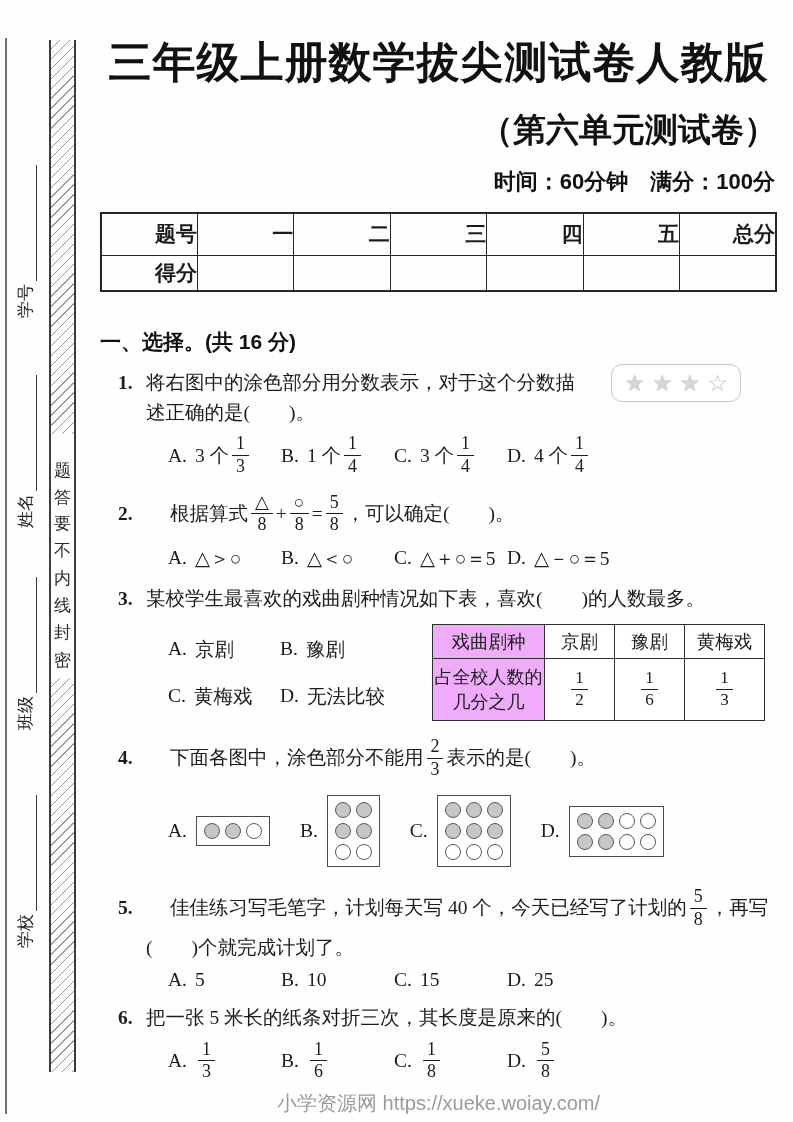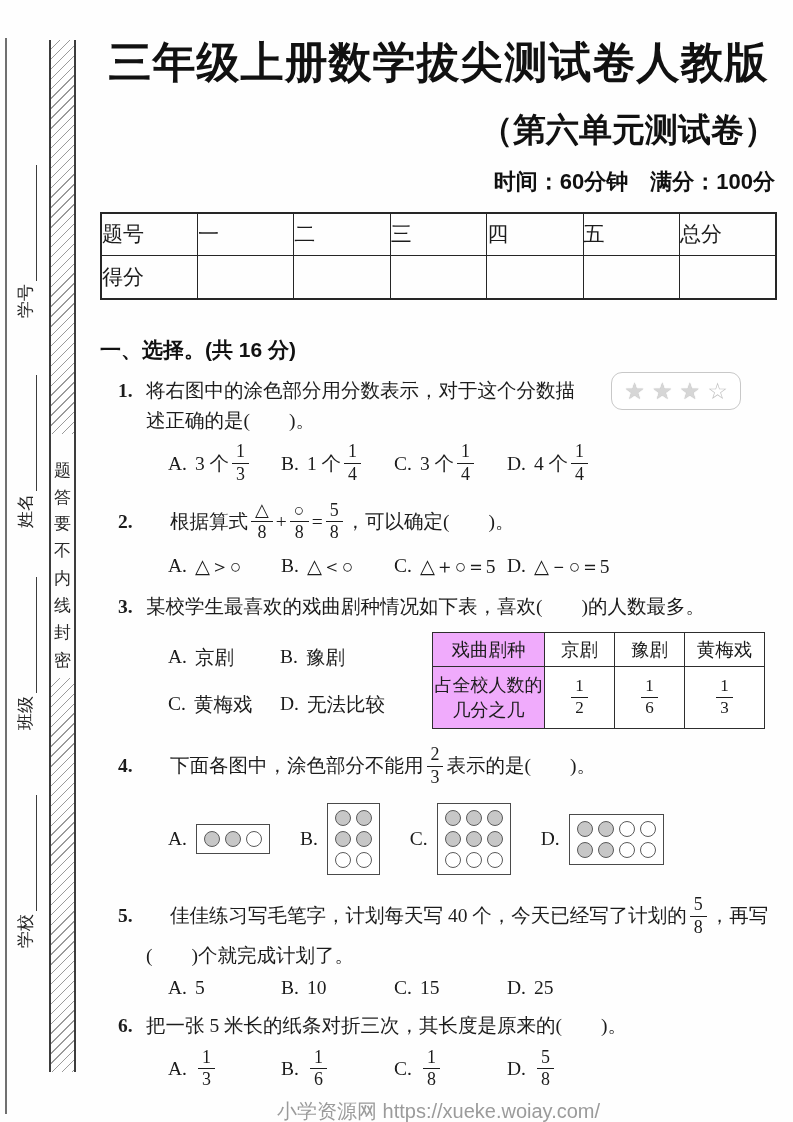--- a/index.html
+++ b/index.html
@@ -44,23 +44,23 @@
     font-family:"Liberation Sans","DejaVu Sans",sans-serif;
   }
   .meta {
     margin-top:14px; text-align:right; font-size:22px; font-weight:700; color:#111;
     font-family:"Liberation Sans","DejaVu Sans",sans-serif; padding-right:2px;
   }
   table.score-table {
     margin-top:15px; width:100%; border-collapse:collapse; table-layout:fixed;
     border:2px solid #262626; font-size:21px;
   }
-  table.score-table td { border:1.5px solid #262626; text-align:left; }
+  table.score-table td { border:1.5px solid #262626; text-align:right;font-weight:bold; }
   table.score-table tr.hdr td { height:42px; }
-  table.score-table tr.blank td { height:44px;margin-left:12px; }
+  table.score-table tr.blank td { height:36px;margin-left:12px; }
 
   .section-heading {
     margin-top:36px; font-size:21px; font-weight:700; color:#111;
     font-family:"Liberation Sans","DejaVu Sans",sans-serif;
   }
 
   .question { position:relative; padding-left:18px; margin-top:12px; font-size:19.5px; }
   .q-line { display:flex; align-items:center; line-height:1.55; }
   .q-line.tall { min-height:50px; }
   .q-num { font-weight:700; width:28px; flex:0 0 auto; }

